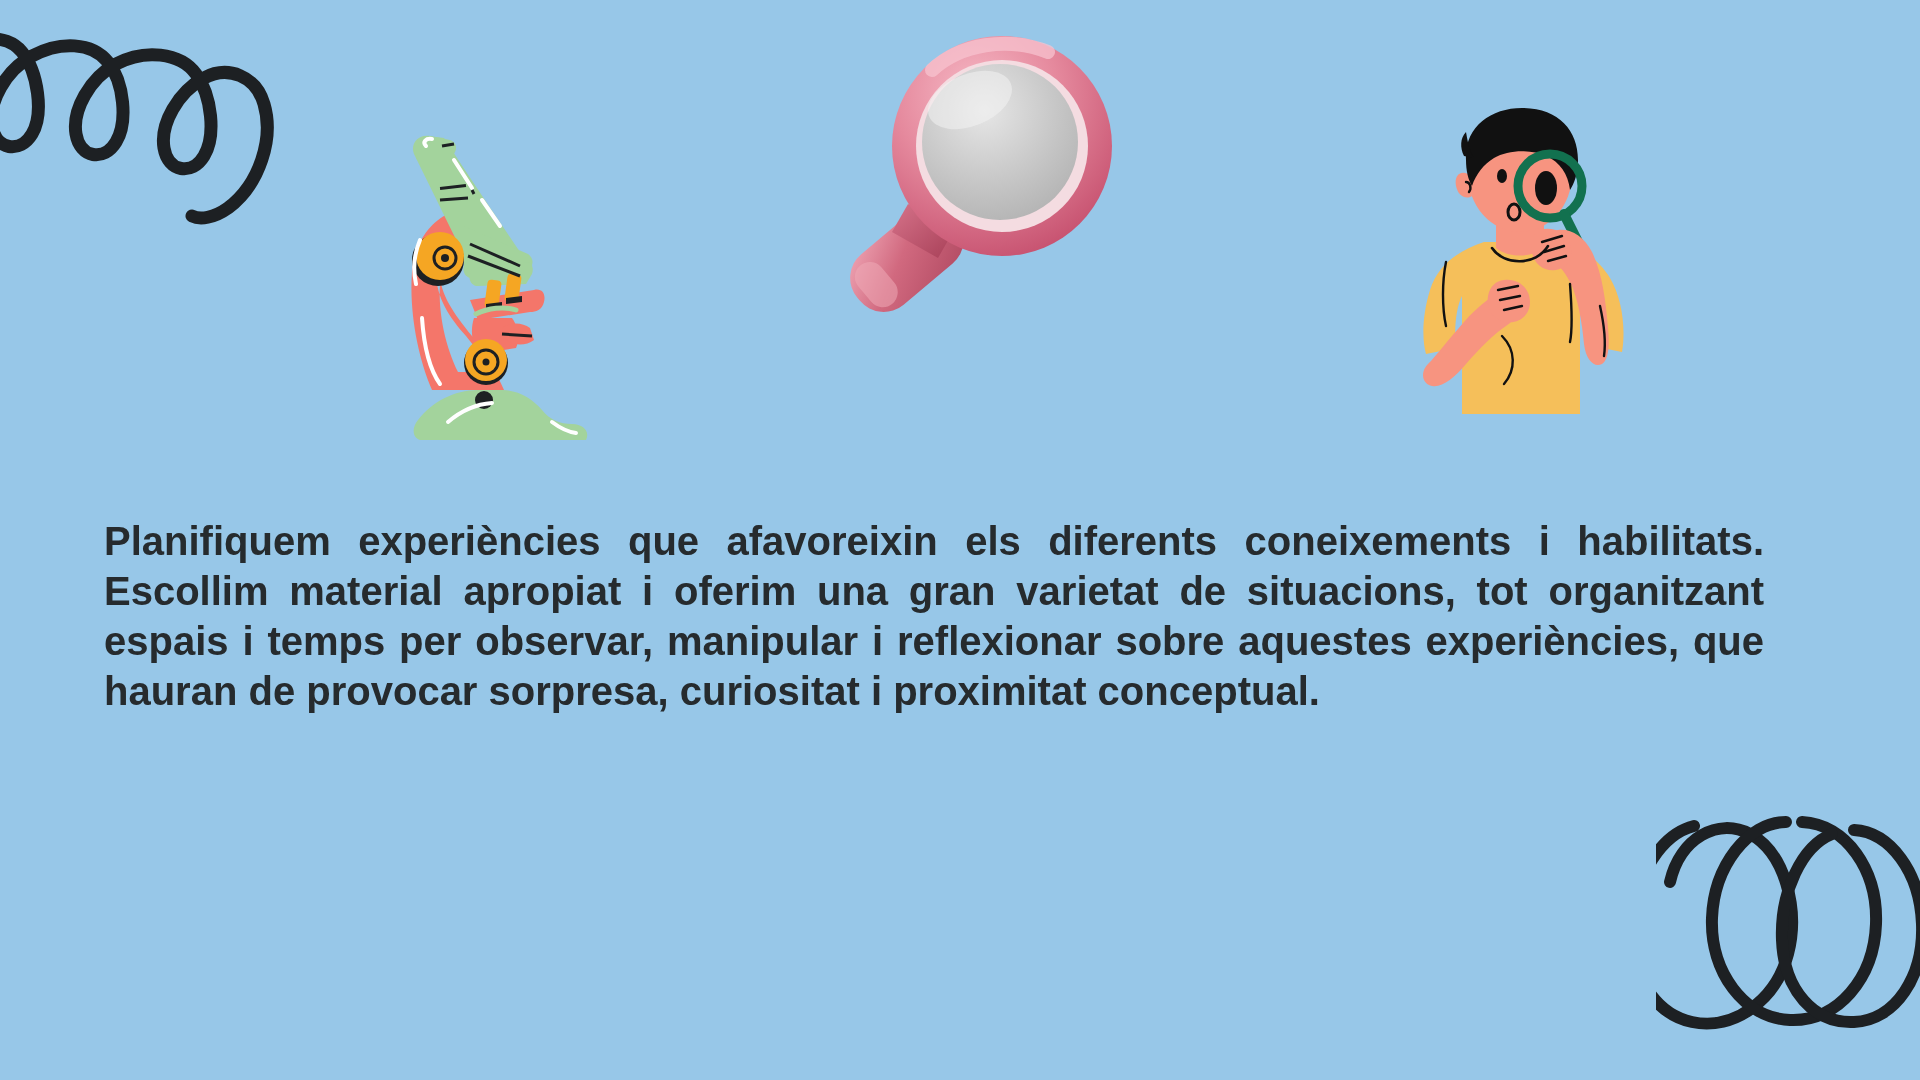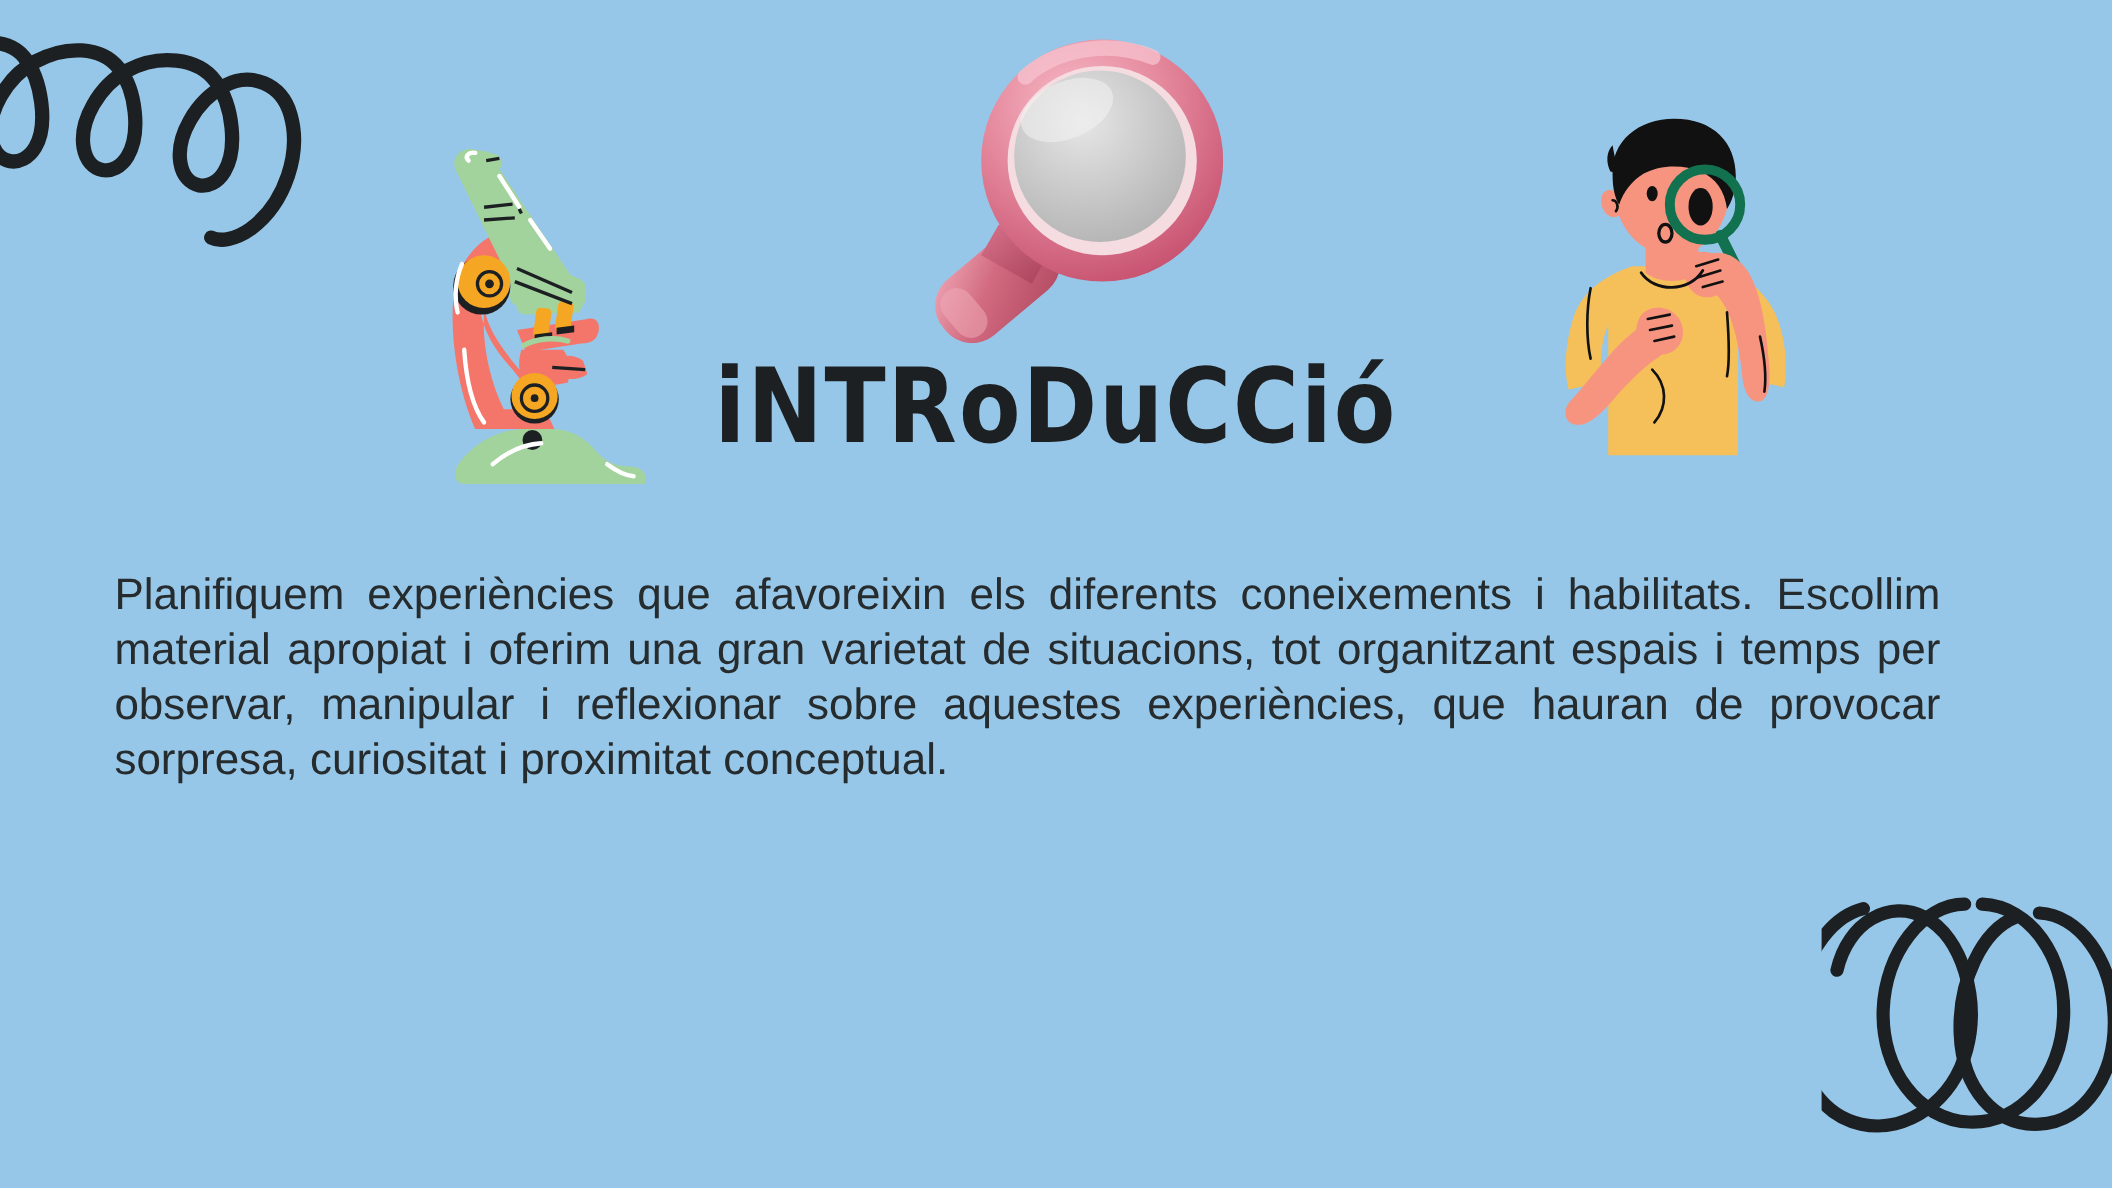--- a/index.html
+++ b/index.html
@@ -92,20 +92,21 @@
     font-family: "Liberation Sans", sans-serif;
     font-size: 40px;
     line-height: 50px;
   }
   .para {
     margin: 0;
   }
   #paragraph-1 {
     text-align: justify;
     text-justify: inter-word;
+    font-weight: bold;
   }
   #paragraph-2 {
     text-align: left;
   }
   .para + .para {
     margin-top: 0;
   }
 </style>
 </head>
 <body>
@@ -290,21 +291,18 @@
     <path d="M 86 188 L 106 184 M 88 198 L 108 194 M 92 208 L 110 204" stroke="#111111" stroke-width="2.4" stroke-linecap="round"></path>
 
     <path d="M 80 146 C 92 164, 124 164, 136 144" fill="none" stroke="#111111" stroke-width="2.6" stroke-linecap="round"></path>
 
     <path d="M 34 160 C 30 180, 30 206, 34 224" fill="none" stroke="#111111" stroke-width="2.4" stroke-linecap="round"></path>
     <path d="M 158 182 C 160 208, 160 230, 158 240" fill="none" stroke="#111111" stroke-width="2.4" stroke-linecap="round"></path>
     <path d="M 188 204 C 192 222, 194 240, 192 254" fill="none" stroke="#111111" stroke-width="2.4" stroke-linecap="round"></path>
     <path d="M 90 234 C 104 248, 104 268, 92 282" fill="none" stroke="#111111" stroke-width="2.4" stroke-linecap="round"></path>
   </svg>
 
-  <div id="page-title">
-    <span id="page-title-text">iNTRoDuCCió</span>
-  </div>
 
   <div id="body-copy">
     <p class="para" id="paragraph-1">Planifiquem experiències que afavoreixin els diferents coneixements i habilitats. Escollim material apropiat i oferim una gran varietat de situacions, tot  organitzant espais i temps per observar, manipular i reflexionar sobre aquestes experiències, que hauran de provocar sorpresa, curiositat i proximitat conceptual.</p>
   </div>
 
 </div>
 
 </body></html>

